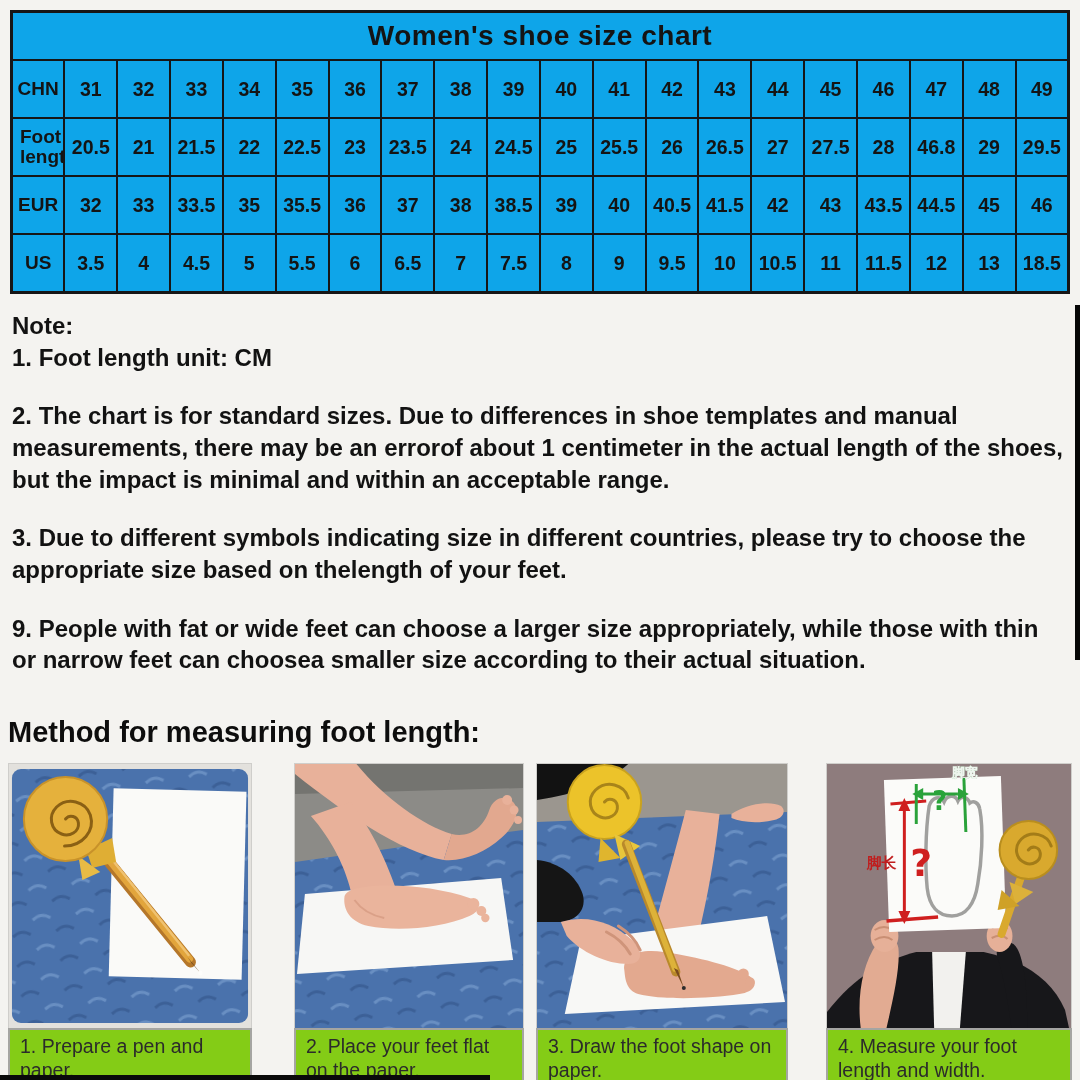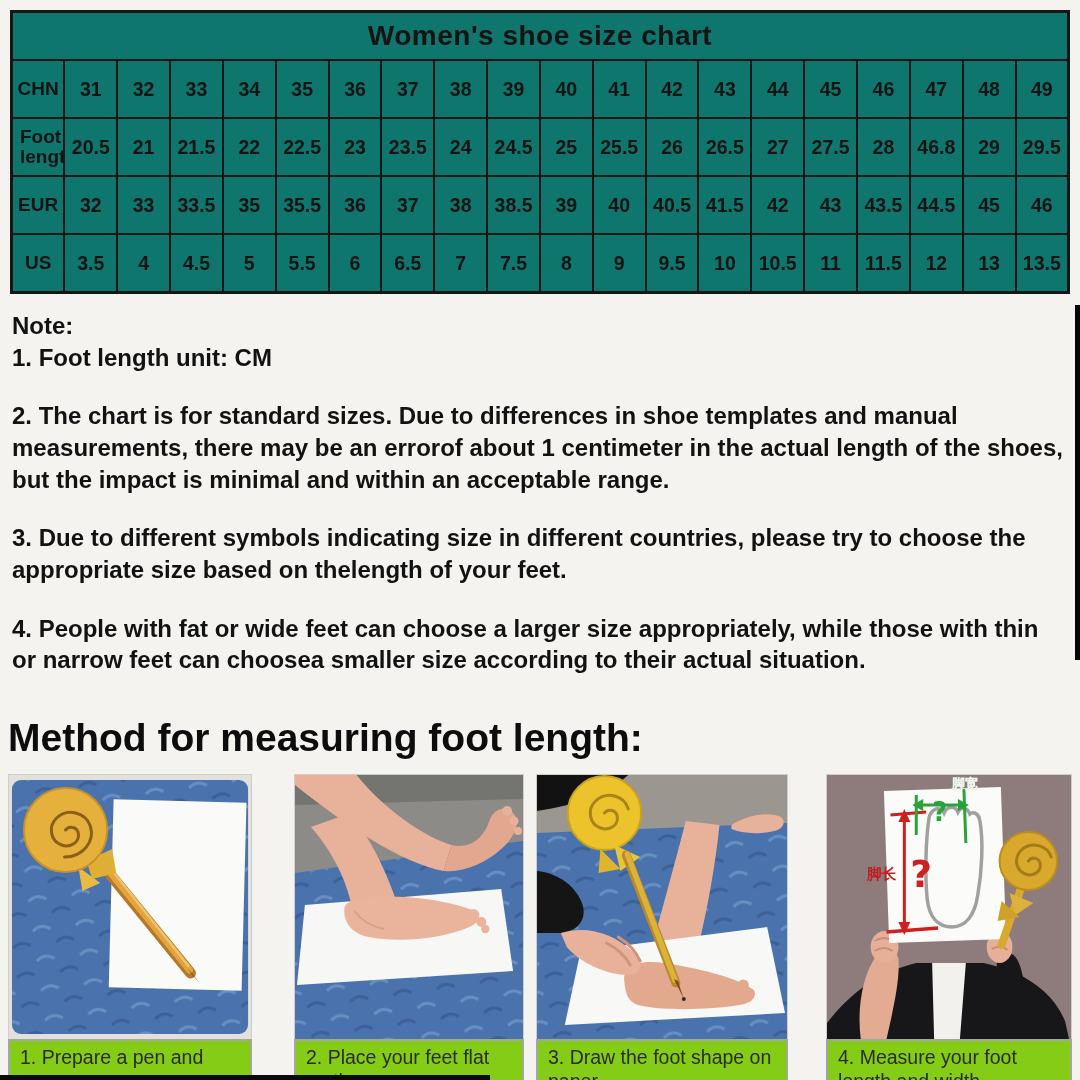--- a/index.html
+++ b/index.html
@@ -6,37 +6,37 @@
   body{
     width:1080px;height:1080px;position:relative;overflow:hidden;
     background:#f4f3f0;
     font-family:"Liberation Sans","DejaVu Sans",sans-serif;
     color:#141414;
   }
   
   .table-wrap{padding:10px 10px 0 10px;}
   table.size-table{
     border-collapse:collapse;width:1060px;table-layout:fixed;
-    background:#0f766e;
+    background:#0ea5e9;
   }
   table.size-table td,table.size-table th{
     border:2.5px solid #161616;text-align:center;font-weight:bold;
     color:#141414;padding:0 1px;overflow:hidden;
   }
   table.size-table{border:3px solid #161616;}
   .title-cell{font-size:28px;height:46px;letter-spacing:.5px;}
   table.size-table tbody th{width:82px;font-size:19px;line-height:1.05;}
   table.size-table tbody td{font-size:19.5px;height:56px;}
   table.size-table tbody tr:nth-child(2) th{text-align:left;padding-left:7px;}
   
   .notes{margin:16px 12px 0 12px;font-weight:bold;font-size:24px;line-height:1.32;color:#121212;}
   .notes p{margin:0;}
   .notes p.gap{margin-top:27px;}
   
-  .method-heading{margin:40px 0 14px 8px;font-size:39px;font-weight:bold;color:#0d0d0d;}
+  .method-heading{margin:40px 0 14px 8px;font-size:29px;font-weight:bold;color:#0d0d0d;}
   .panels{display:flex;margin-left:8px;align-items:stretch;}
   .panel{display:flex;flex-direction:column;}
   .panel-1{width:244px;}
   .panel-2{width:230px;margin-left:42px;}
   .panel-3{width:252px;margin-left:12px;}
   .panel-4{width:246px;margin-left:38px;}
   .photo{height:264px;position:relative;overflow:hidden;background:#dddcd8;border:1px solid #cfcecb;border-bottom:none;}
   .photo svg{display:block;width:100%;height:100%;}
   .caption{
     flex:1;min-height:60px;background:#84cc16;border:2px solid #a5a5a2;
@@ -141,32 +141,32 @@
             <td>7.5</td>
             <td>8</td>
             <td>9</td>
             <td>9.5</td>
             <td>10</td>
             <td>10.5</td>
             <td>11</td>
             <td>11.5</td>
             <td>12</td>
             <td>13</td>
-            <td>13.5</td>
+            <td>18.5</td>
           </tr>
         </tbody>
     </table>
   </div>
 
   <div class="notes">
     <p>Note:</p>
     <p>1. Foot length unit: CM</p>
     <p class="gap">2. The chart is for standard sizes. Due to differences in shoe templates and manual measurements, there may be an errorof about 1 centimeter in the actual length of the shoes, but the impact is minimal and within an acceptable range.</p>
     <p class="gap">3. Due to different symbols indicating size in different countries, please try to choose the appropriate size based on thelength of your feet.</p>
-    <p class="gap">4. People with fat or wide feet can choose a larger size appropriately, while those with thin or narrow feet can choosea smaller size according to their actual situation.</p>
+    <p class="gap">9. People with fat or wide feet can choose a larger size appropriately, while those with thin or narrow feet can choosea smaller size according to their actual situation.</p>
   </div>
 
   <div class="method-heading">Method for measuring foot length:</div>
 
   <div class="panels">
 
     <div class="panel panel-1">
       <div class="photo">
         <svg viewBox="0 0 244 264" preserveAspectRatio="none">
           <defs>

